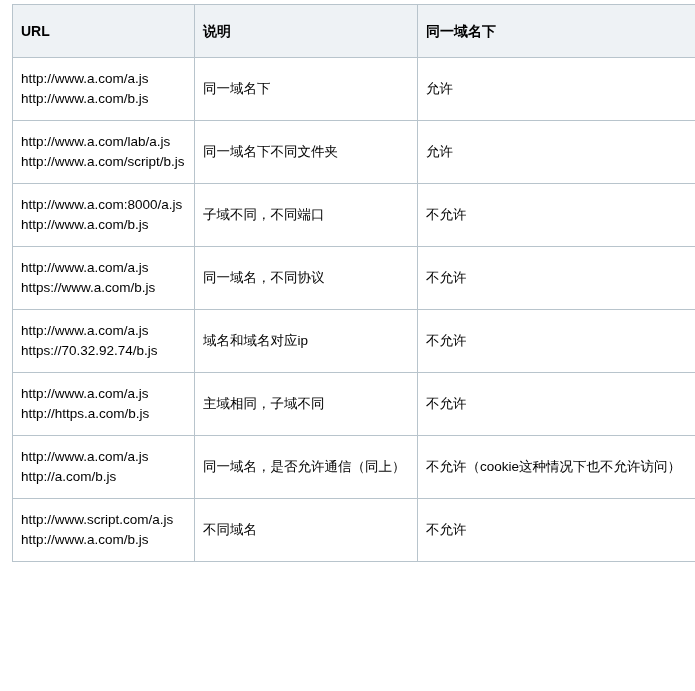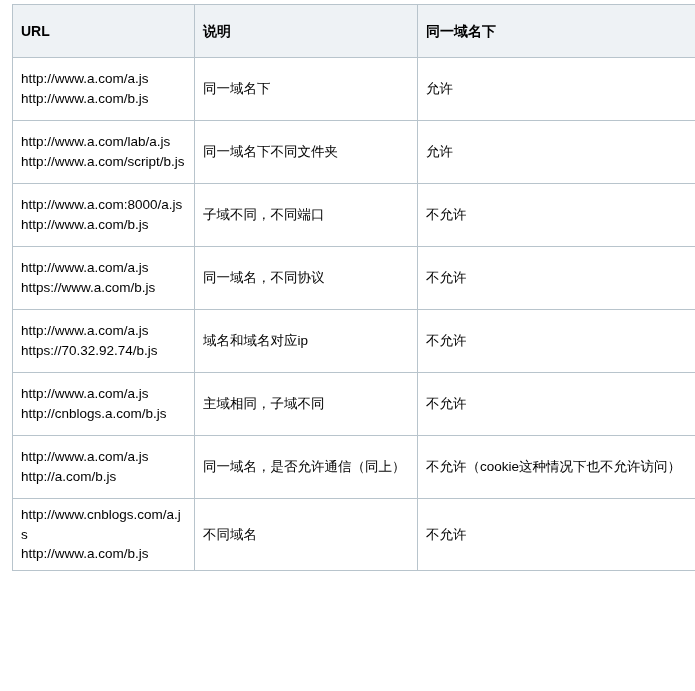--- a/index.html
+++ b/index.html
@@ -128,36 +128,36 @@
         <td class="url-cell">
           <span class="url-line">http://www.a.com/a.js</span>
           <span class="url-line">https://70.32.92.74/b.js</span>
         </td>
         <td class="desc-cell">域名和域名对应ip</td>
         <td class="allow-cell">不允许</td>
       </tr>
       <tr>
         <td class="url-cell">
           <span class="url-line">http://www.a.com/a.js</span>
-          <span class="url-line">http://cnblogs.a.com/b.js</span>
+          <span class="url-line">http://https.a.com/b.js</span>
         </td>
         <td class="desc-cell">主域相同，子域不同</td>
         <td class="allow-cell">不允许</td>
       </tr>
       <tr>
         <td class="url-cell">
           <span class="url-line">http://www.a.com/a.js</span>
           <span class="url-line">http://a.com/b.js</span>
         </td>
         <td class="desc-cell">同一域名，是否允许通信（同上）</td>
         <td class="allow-cell">不允许（cookie这种情况下也不允许访问）</td>
       </tr>
       <tr>
         <td class="url-cell">
-          <span class="url-line wrap">http://www.cnblogs.com/a.js</span>
+          <span class="url-line wrap">http://www.script.com/a.js</span>
           <span class="url-line">http://www.a.com/b.js</span>
         </td>
         <td class="desc-cell">不同域名</td>
         <td class="allow-cell">不允许</td>
       </tr>
     </tbody>
   </table>
 </div>
 
 </body></html>

